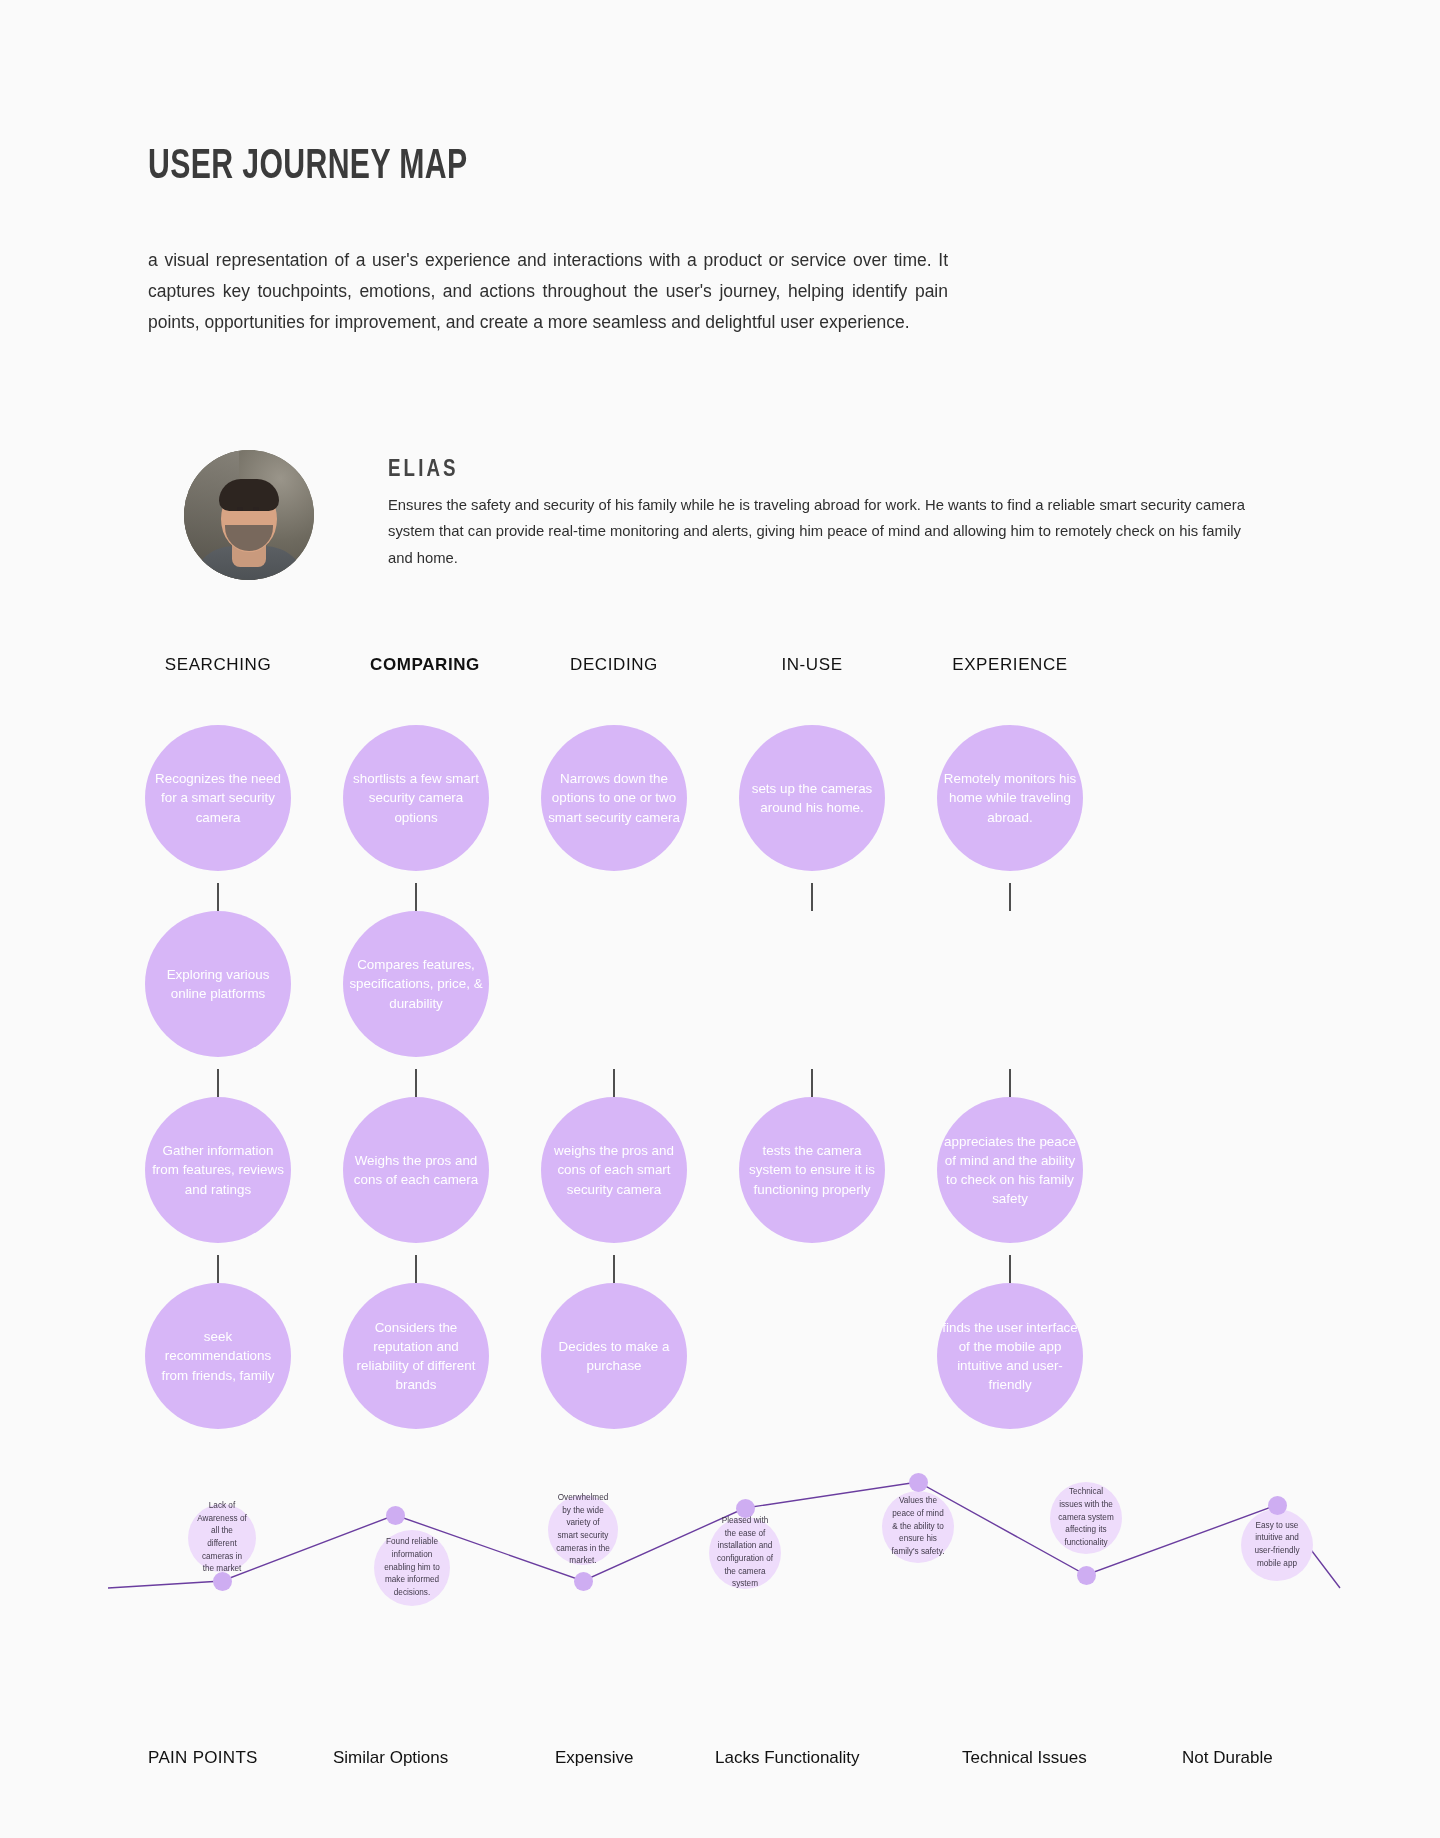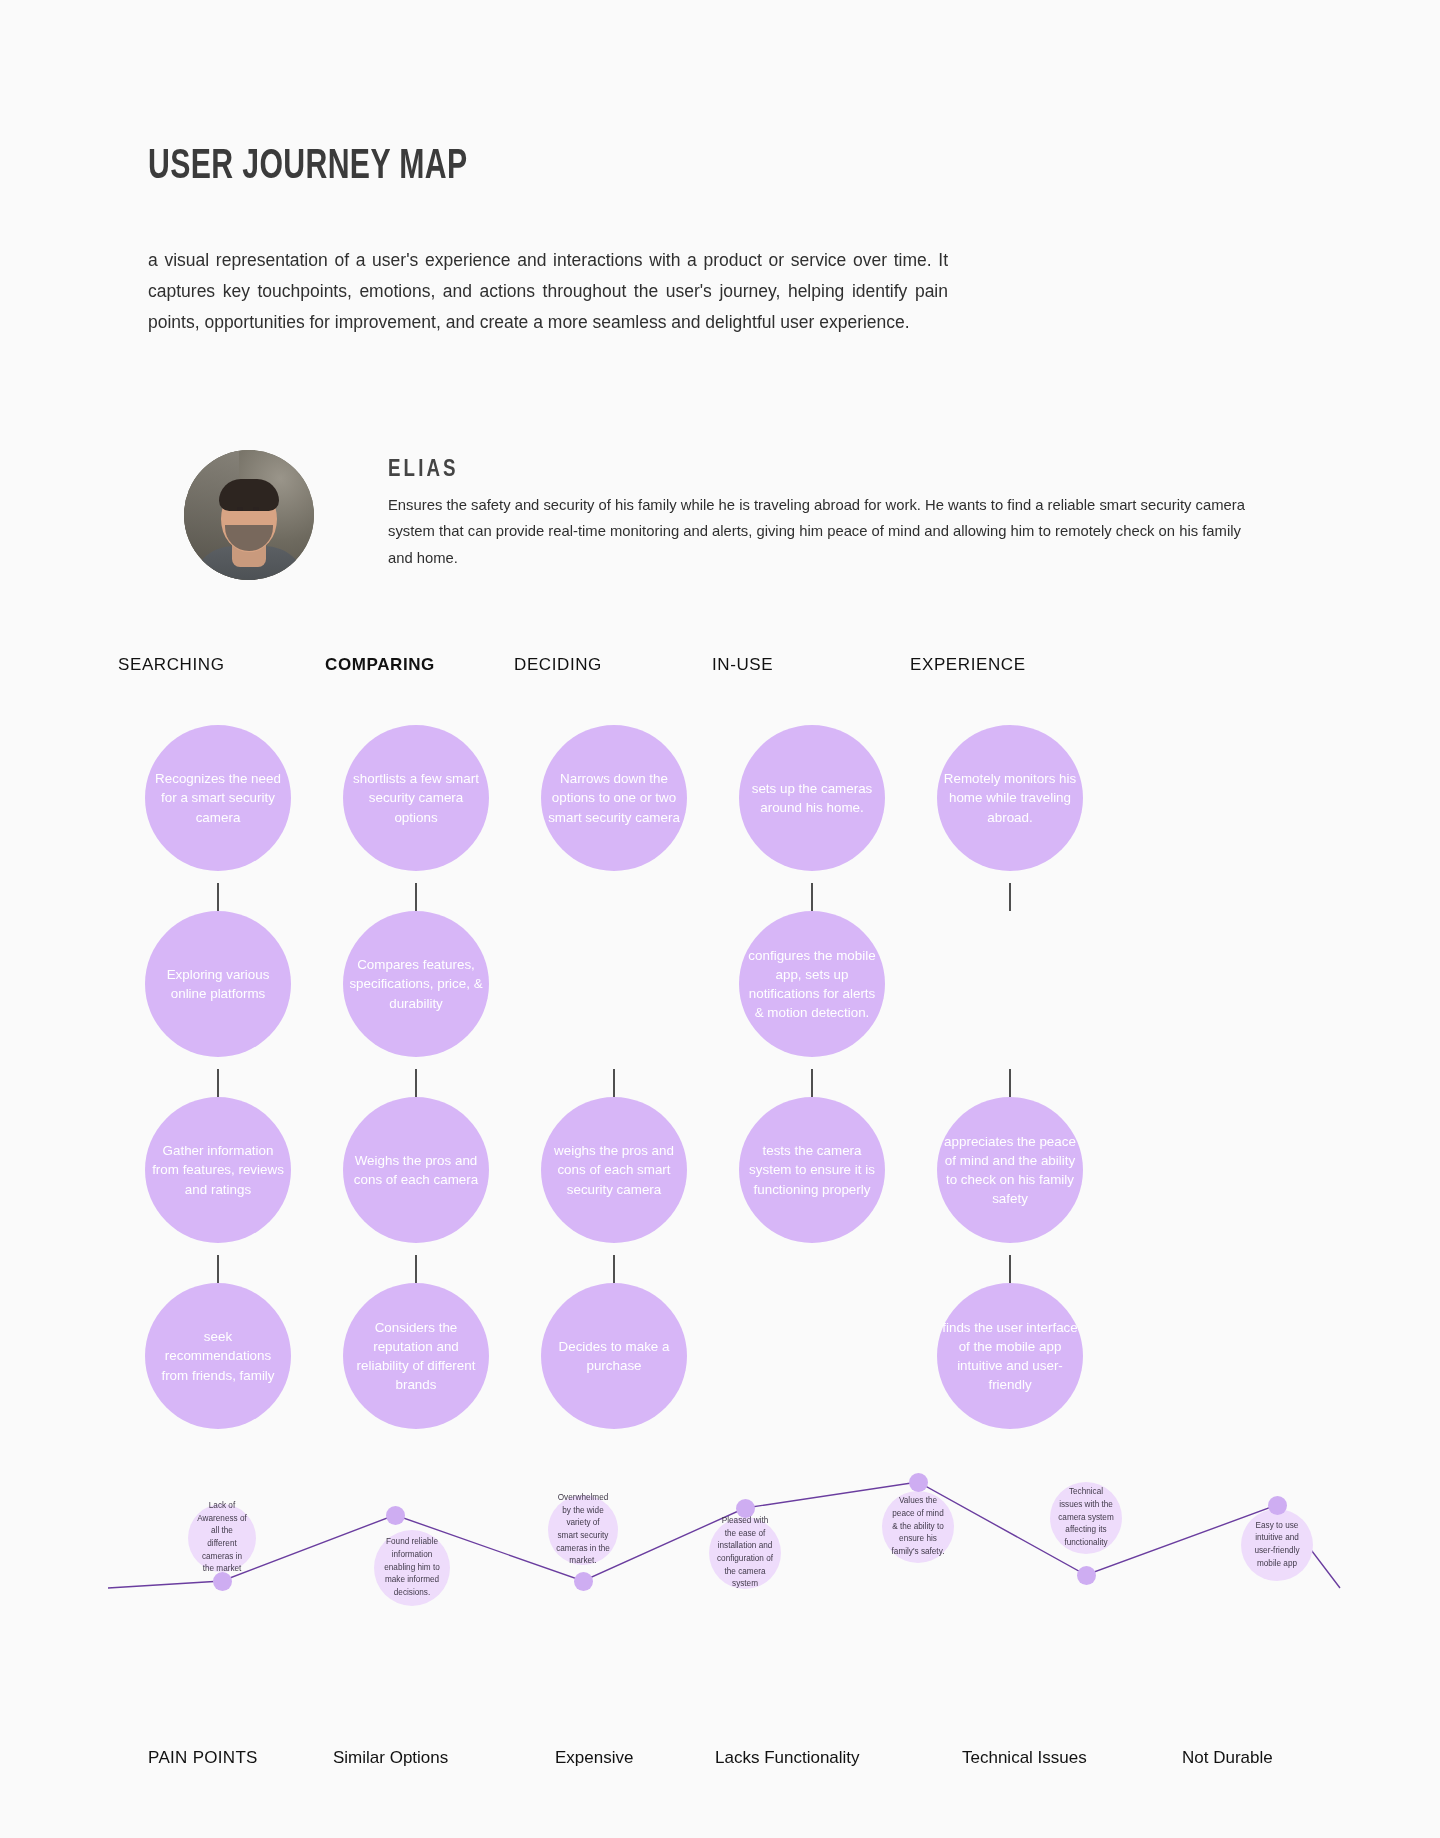--- a/index.html
+++ b/index.html
@@ -69,21 +69,21 @@
     white-space:nowrap;
   }
   .persona-desc{
     position:absolute; left:240px; top:50px; width:870px;
     font-size:14.8px; line-height:1.78; color:#2f2f2f;
   }
 
   
   .stage-head{
     position:absolute; top:655px;
-    width:200px; text-align:left;
+    width:200px; text-align:center;
     font-size:17px; letter-spacing:0.6px; color:#111;
   }
 
   
   .col{position:absolute; top:725px; width:200px;}
   .node-wrap{position:relative;width:200px;}
   .connector{
     position:absolute; left:50%; top:0; width:2px; height:28px;
     margin-left:-1px; background:#4f4f4f;
   }
@@ -227,23 +227,20 @@
       </div>
       <div class="stage-head" style="left: 712px;">IN-USE</div>
       <div class="col" style="left: 712px; height: 558px;">
         <div class="node-wrap" style="position: absolute; top: 0px;">
           <div class="bubble">
             <span>sets up the cameras around his home.</span>
           </div>
         </div>
         <div class="node-wrap" style="position: absolute; top: 186px;">
           <div class="connector" style="top: -28px;"></div>
-          <div class="bubble">
-            <span>configures the mobile app, sets up notifications for alerts &amp; motion detection.</span>
-          </div>
         </div>
         <div class="node-wrap" style="position: absolute; top: 372px;">
           <div class="connector" style="top: -28px;"></div>
           <div class="bubble">
             <span>tests the camera system to ensure it is functioning properly</span>
           </div>
         </div>
       </div>
       <div class="stage-head" style="left: 910px;">EXPERIENCE</div>
       <div class="col" style="left: 910px; height: 744px;">

